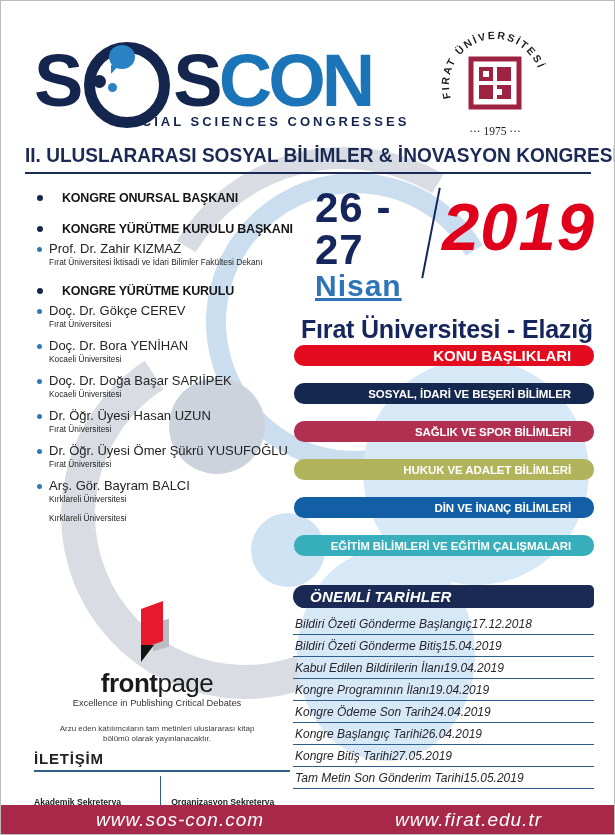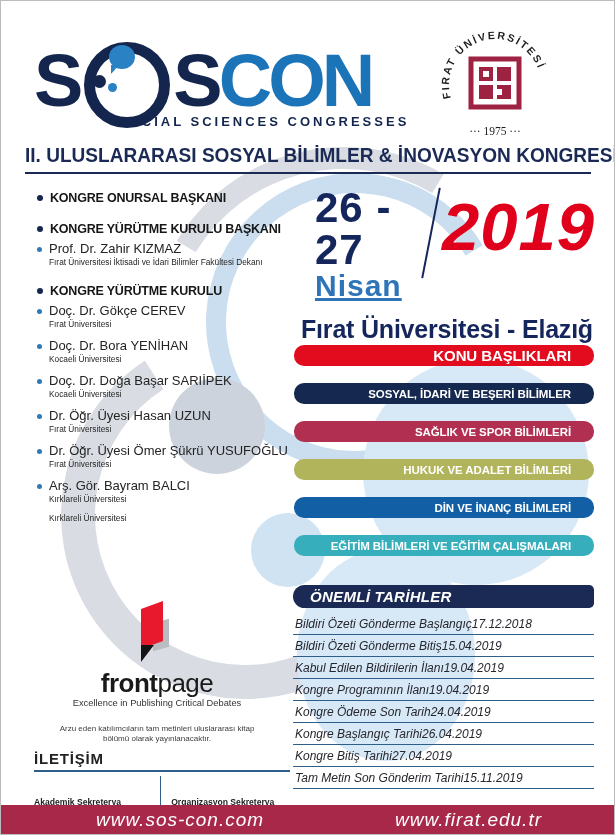--- a/index.html
+++ b/index.html
@@ -32,21 +32,21 @@
             color:#14264e;z-index:2;white-space:nowrap;}
   
   .seal{position:absolute;left:430px;top:20px;z-index:2;}
   
   .title{position:absolute;left:24px;top:142px;z-index:2;font-size:20.5px;font-weight:800;color:#1b2a55;
          white-space:nowrap;transform:scaleX(0.93);transform-origin:left center;}
   .title-rule{position:absolute;left:24px;top:171px;width:566px;height:2px;background:#1b2a55;z-index:2;}
   
   .committee{position:absolute;left:36px;top:190px;width:256px;z-index:2;}
   .c-sec{margin-bottom:17px;}
-  .c-head{display:flex;align-items:center;gap:7px;font-size:12.5px;font-weight:800;color:#161616;
+  .c-head{display:flex;align-items:center;gap:19px;font-size:12.5px;font-weight:800;color:#161616;
           letter-spacing:-0.2px;margin-bottom:5px;white-space:nowrap;}
   .dot{width:6px;height:6px;border-radius:50%;background:#14264e;flex:0 0 auto;}
   .dot.b{background:#2e7ab8;width:5px;height:5px;}
   .member{margin-bottom:9px;}
   .m-name{display:flex;align-items:center;gap:7px;font-size:13px;color:#242424;white-space:nowrap;line-height:16px;}
   .m-affil{font-size:8.3px;color:#242424;margin-left:12px;line-height:10px;white-space:nowrap;}
   
   .event{position:absolute;left:298px;top:186px;width:296px;z-index:2;}
   .ev-top{display:flex;align-items:flex-start;}
   .ev-left{padding-left:16px;}
@@ -265,25 +265,25 @@
       <div class="id-row">
         <span>Kongre Ödeme Son Tarih</span>
           <span>24.04.2019</span>
         </div>
       <div class="id-row">
         <span>Kongre Başlangıç Tarihi</span>
           <span>26.04.2019</span>
         </div>
       <div class="id-row">
         <span>Kongre Bitiş Tarihi</span>
-          <span>27.04.2019</span>
+          <span>27.05.2019</span>
         </div>
       <div class="id-row">
         <span>Tam Metin Son Gönderim Tarihi</span>
-          <span>15.11.2019</span>
+          <span>15.05.2019</span>
         </div>
     </div>
   </div>
 
   <div class="publisher">
     <div class="fp-mark">
       <div class="fp-gray"></div>
       <div class="fp-red"></div>
       <div class="fp-tri"></div>
     </div>

